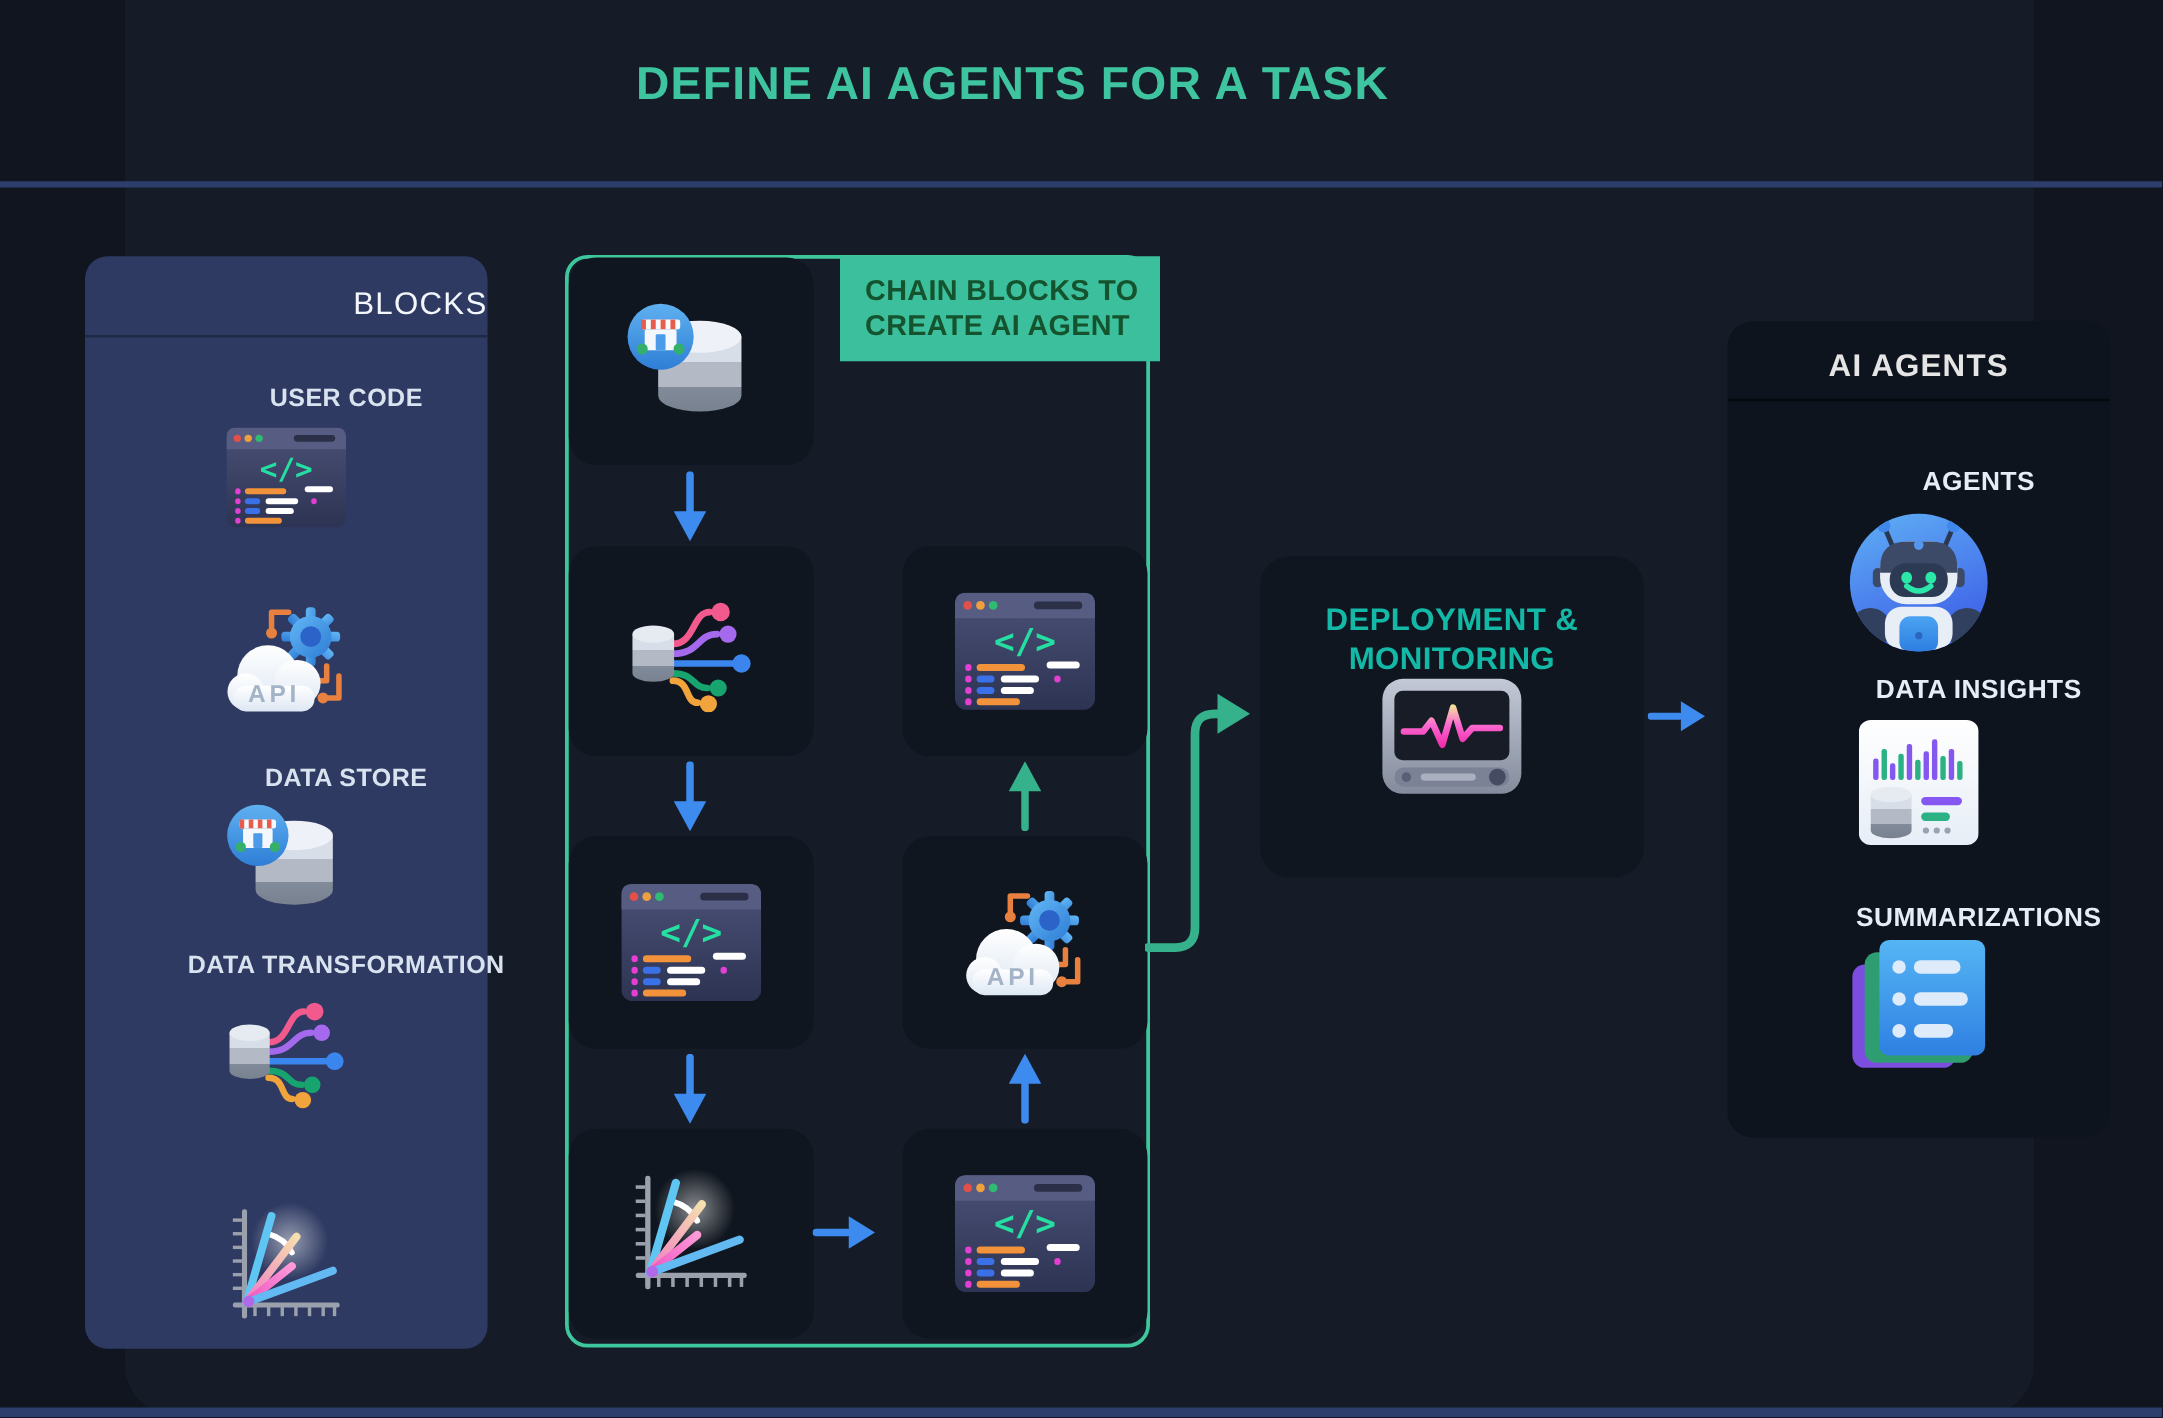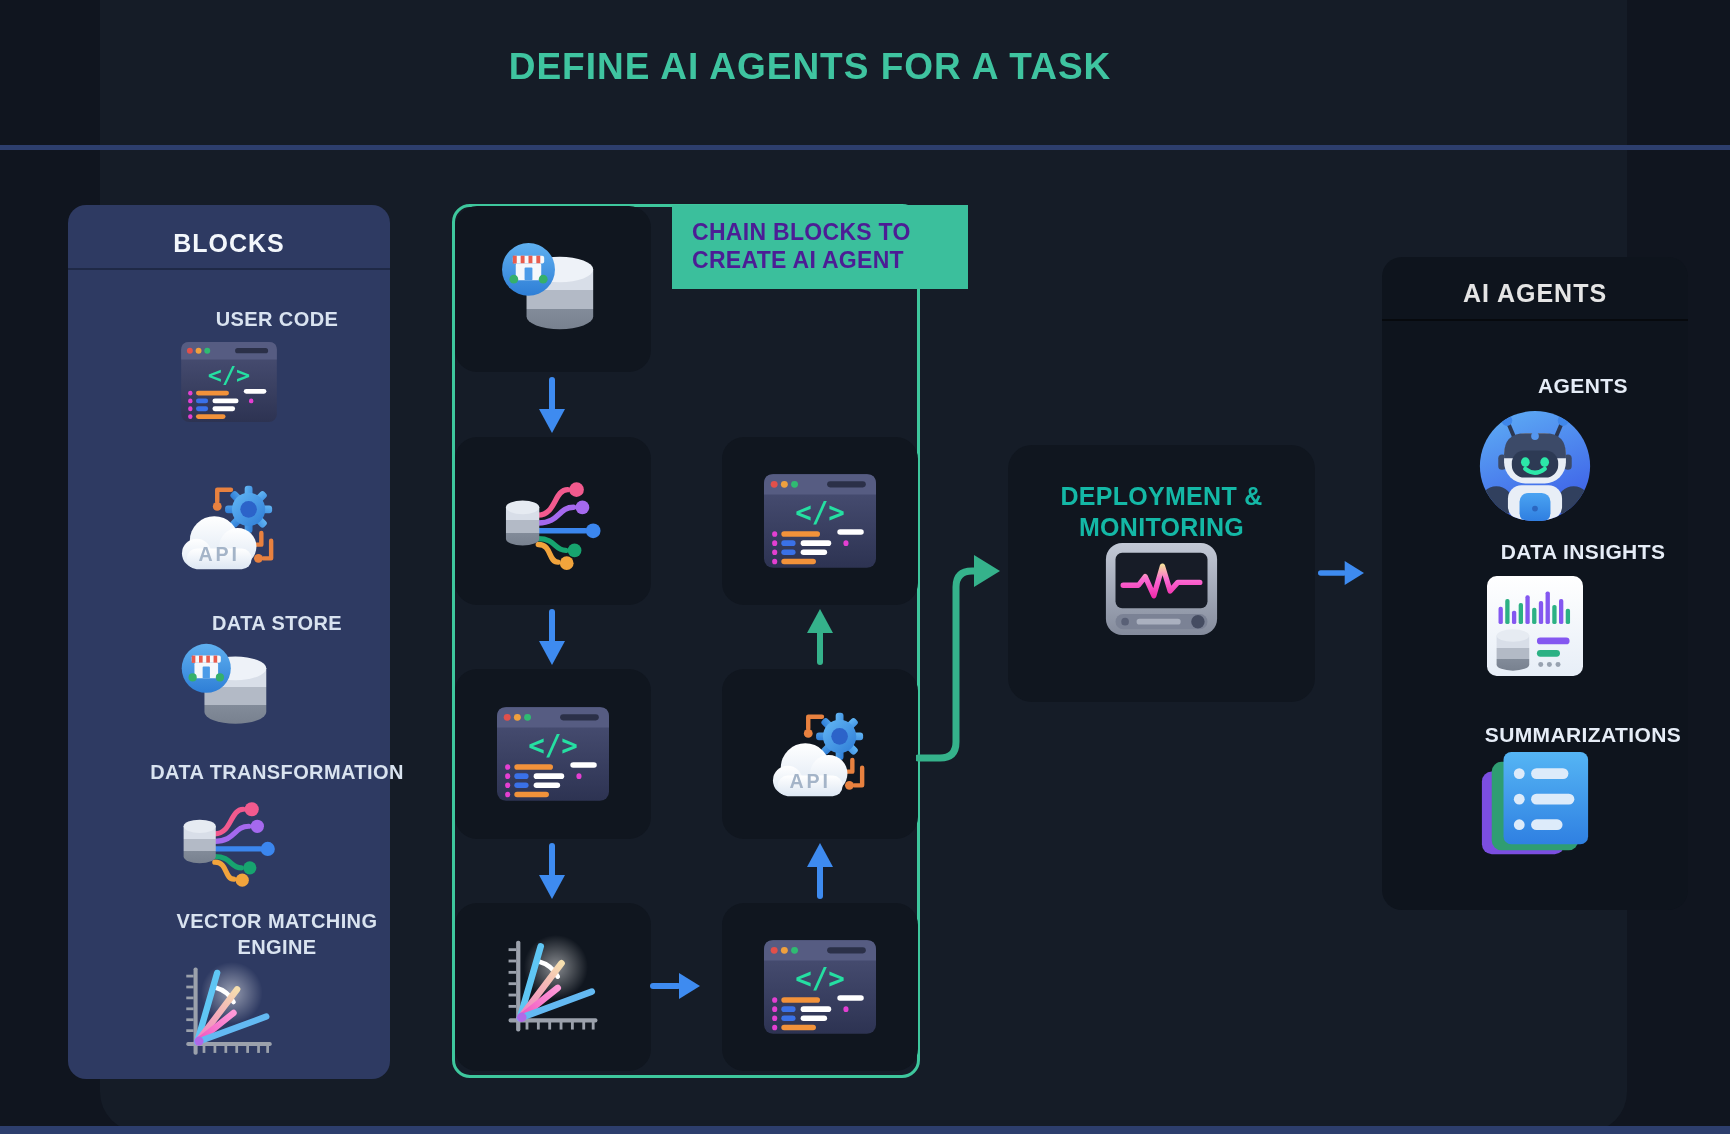--- a/index.html
+++ b/index.html
@@ -12,32 +12,32 @@
   .sheet{position:absolute;left:100px;top:-40px;width:1527px;height:1172px;
     background:#151c27;border-radius:40px;}
   .page-title{position:absolute;left:0;top:46px;width:1620px;text-align:center;
     font-size:37px;font-weight:bold;letter-spacing:1px;color:#3fc4a0;}
   .top-divider{position:absolute;left:0;top:145px;width:1730px;height:5px;background:#2d3e6d;}
   .bottom-bar{position:absolute;left:0;top:1126px;width:1730px;height:8px;background:#2d3e6d;}
 
   
   .blocks-panel{position:absolute;left:68px;top:205px;width:322px;height:874px;
     background:#2e3a62;border-radius:18px;}
-  .blocks-title{position:absolute;left:0;top:24px;width:100%;text-align:center;
-    font-size:25px;font-weight:bold;letter-spacing:1px;color:#f3f7fc;}
+  .blocks-title{position:absolute;left:0;top:24px;width:100%;text-align:right;
+    font-size:25px;font-weight:normal;letter-spacing:1px;color:#f3f7fc;}
   .blocks-divider{position:absolute;left:0;top:63px;width:100%;height:2px;background:#1f2946;}
   .item-label{position:absolute;text-align:center;font-size:20px;font-weight:bold;
     letter-spacing:.4px;color:#d9e3f0;line-height:26px;margin-left:48px;}
   .icon-slot{position:absolute;display:flex;align-items:center;justify-content:center;}
 
   
   .chain-panel{position:absolute;left:452px;top:204px;width:468px;height:874px;
     border:3px solid #3ec79d;border-radius:18px;}
-  .chain-badge{position:absolute;left:672px;top:205px;width:296px;height:84px;
-    background:#3bbf9c;color:#4c1d95;font-size:23px;font-weight:bold;line-height:1.2;
+  .chain-badge{position:absolute;left:672px;top:205px;width:256px;height:84px;
+    background:#3bbf9c;color:#14532d;font-size:23px;font-weight:bold;line-height:1.2;
     display:flex;align-items:center;padding:8px 14px 8px 20px;letter-spacing:.3px;z-index:3;}
   .tile{position:absolute;width:196px;background:#10161f;border-radius:22px;
     display:flex;align-items:center;justify-content:center;}
 
   
   .deploy-box{position:absolute;left:1008px;top:445px;width:307px;height:257px;
     background:#10161f;border-radius:24px;text-align:center;}
   .deploy-title{margin-top:36px;font-size:25px;font-weight:bold;color:#14b8a6;
     line-height:31px;letter-spacing:.3px;}
   .agents-panel{position:absolute;left:1382px;top:257px;width:306px;height:653px;
@@ -343,21 +343,20 @@
         </svg>
     </div>
 
     <div class="item-label" style="left:0;top:554px;width:100%;">DATA TRANSFORMATION</div>
     <div class="icon-slot" style="left:109px;top:587px;width:104px;height:95px;">
       <svg width="104" height="95">
           <use href="#icon-transform"></use>
         </svg>
     </div>
 
-    <div class="item-label" style="left:41px;top:703px;width:240px;">VECTOR MATCHING ENGINE</div>
     <div class="icon-slot" style="left:111px;top:757px;width:100px;height:100px;">
       <svg width="100" height="100">
           <use href="#icon-vector"></use>
         </svg>
     </div>
   </div>
 
   <div class="chain-panel"></div>
   <div class="chain-badge">CHAIN BLOCKS TO CREATE AI AGENT</div>
 

